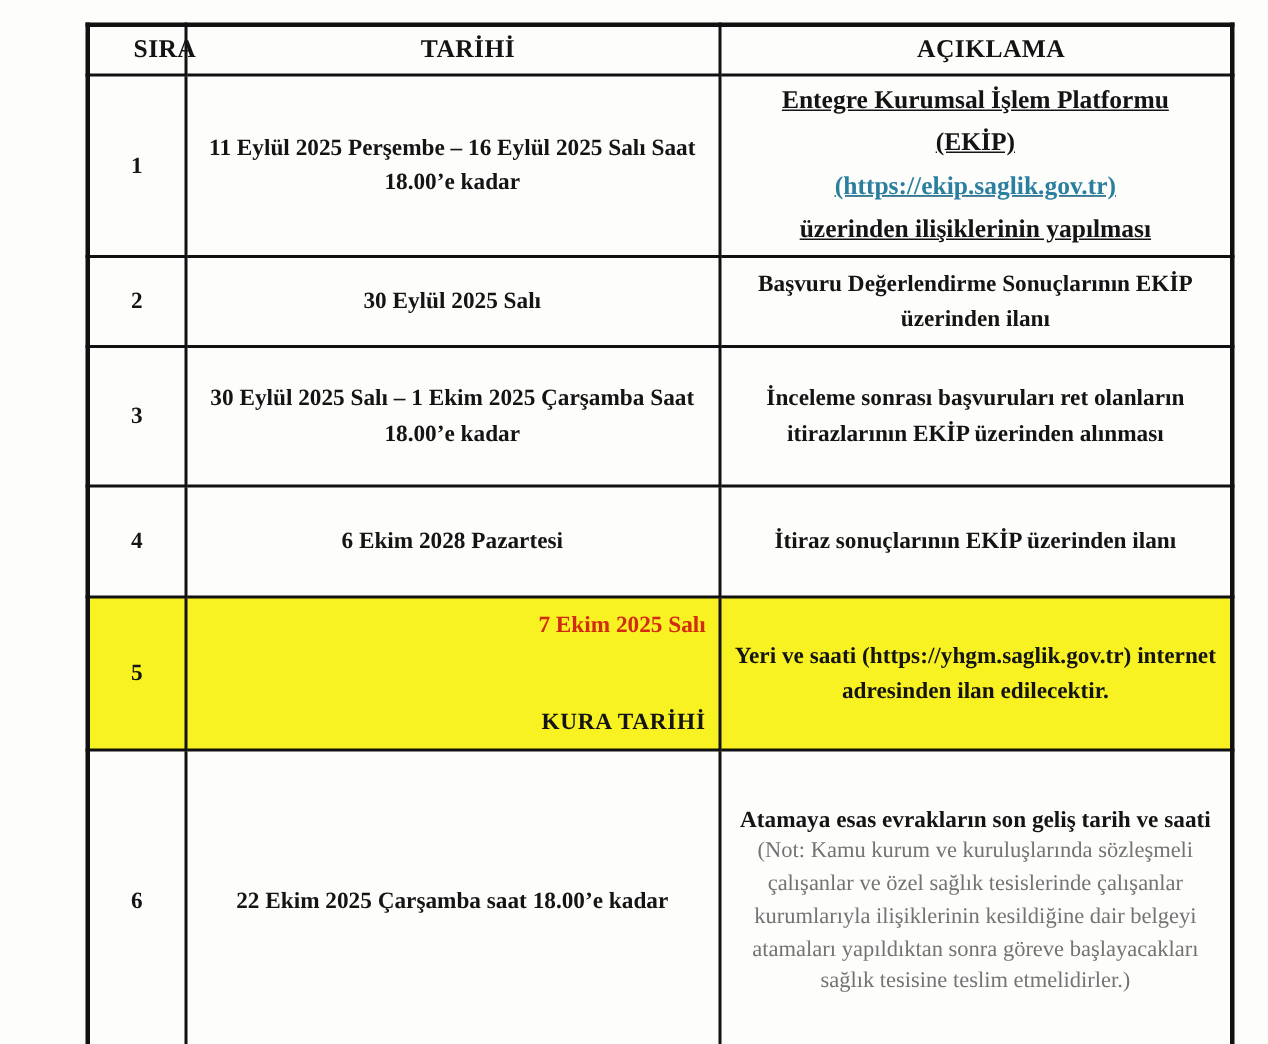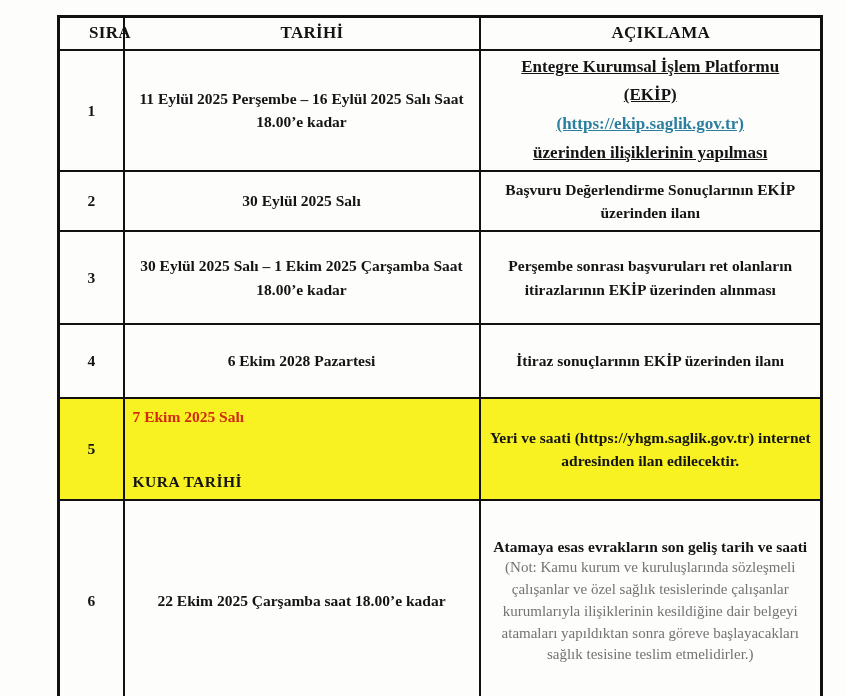--- a/index.html
+++ b/index.html
@@ -51,21 +51,21 @@
   a.ekip-link {
     color: #2b7f9e;
     text-decoration: underline;
     font-weight: bold;
   }
 
   tr.highlight td { background: #f8f222; }
   .kura-cell-inner {
     display: flex;
     flex-direction: column;
-    align-items: flex-start;
+    align-items: flex-end;
     gap: 6px;
   }
   .kura-date { color: #d22b10; font-weight: bold; }
   .kura-label { color: #141414; font-weight: bold; letter-spacing: 0.5px; margin-top: 36px; }
 
   .r6-desc { line-height: 1.4; }
   .r6-title { color: #141414; font-weight: bold; }
   .r6-note { color: #737373; font-weight: normal; line-height: 1.45; font-size: 15px; }
 </style>
 </head>
@@ -99,21 +99,21 @@
 
     <tr class="r2">
       <td>2</td>
       <td>30 Eylül 2025 Salı</td>
       <td>Başvuru Değerlendirme Sonuçlarının EKİP üzerinden ilanı</td>
     </tr>
 
     <tr class="r3">
       <td>3</td>
       <td>30 Eylül 2025 Salı – 1 Ekim 2025 Çarşamba Saat 18.00’e kadar</td>
-      <td>Perşembe sonrası başvuruları ret olanların itirazlarının EKİP üzerinden alınması</td>
+      <td>İnceleme sonrası başvuruları ret olanların itirazlarının EKİP üzerinden alınması</td>
     </tr>
 
     <tr class="r4">
       <td>4</td>
       <td>6 Ekim 2028 Pazartesi</td>
       <td>İtiraz sonuçlarının EKİP üzerinden ilanı</td>
     </tr>
 
     <tr class="r5 highlight">
       <td>5</td>

